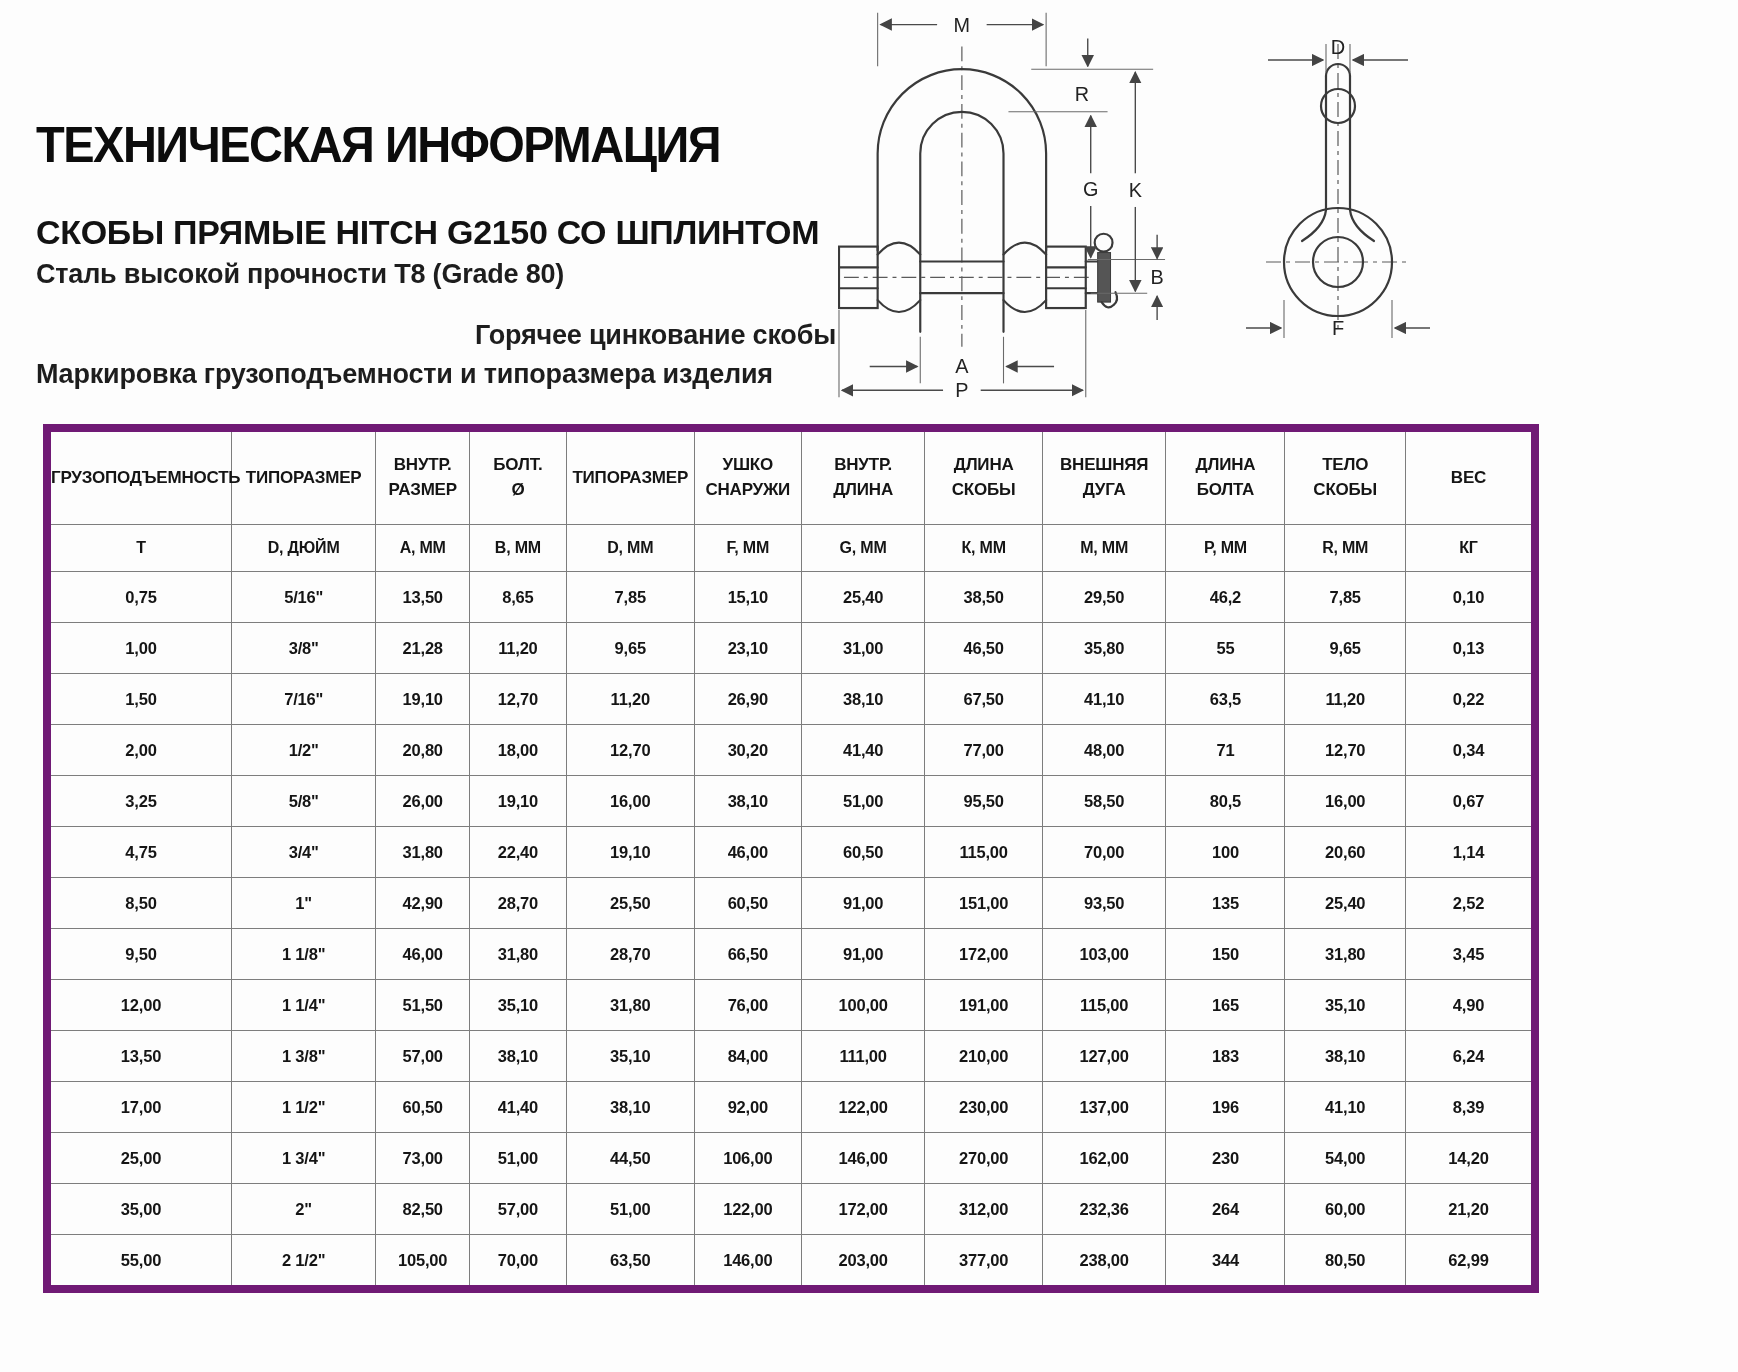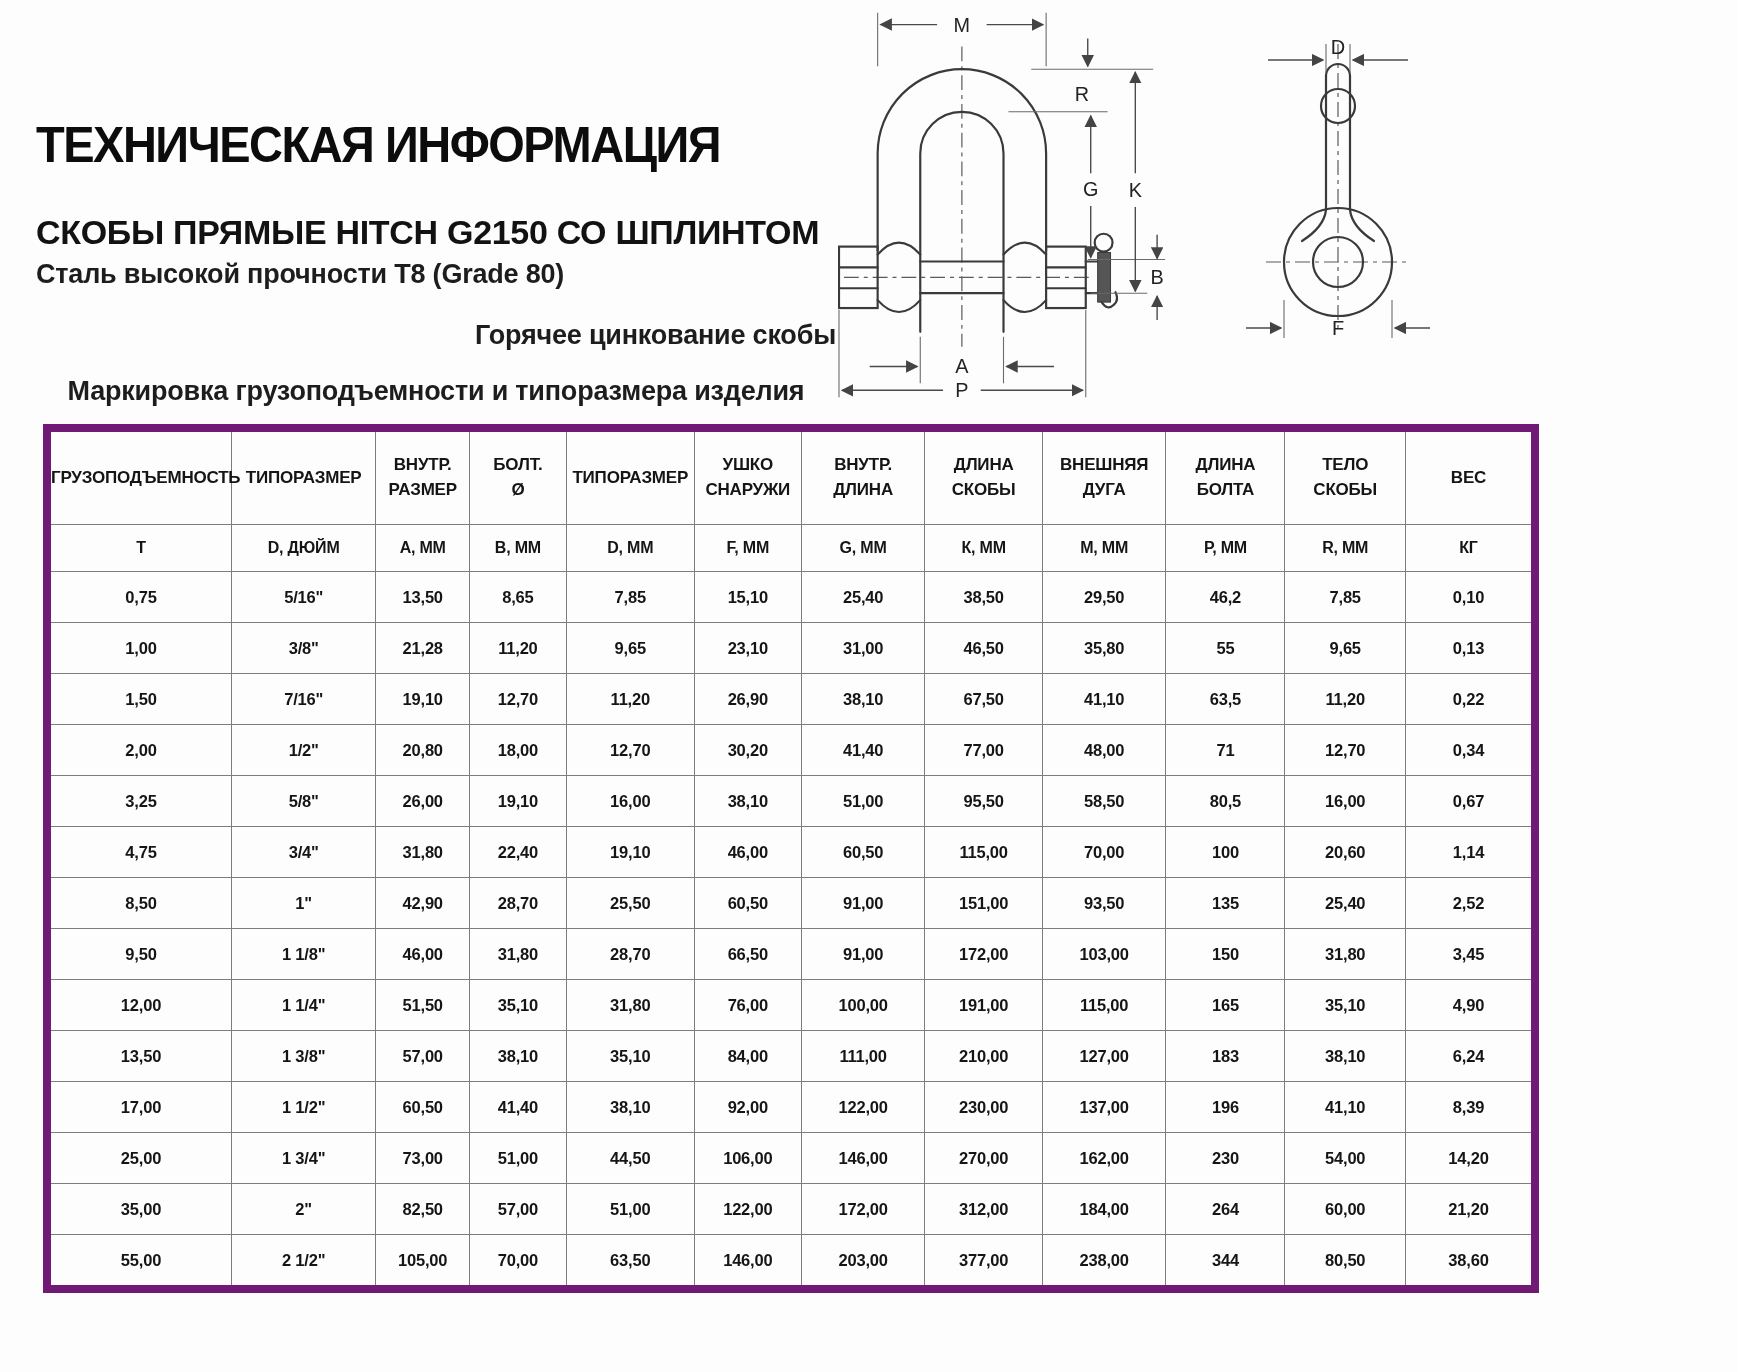--- a/index.html
+++ b/index.html
@@ -7,21 +7,21 @@
         font-family:"Liberation Sans",sans-serif;color:#111;overflow:hidden;}
 
   
   .doc-header{position:absolute;left:36px;top:116px;width:800px;}
   .doc-title{margin:0;font-size:47px;font-weight:700;letter-spacing:-1.5px;
              color:#0c0c0c;transform:scaleY(1.05);transform-origin:left top;}
   .doc-subtitle{margin:42px 0 0 0;font-size:34px;font-weight:700;letter-spacing:-0.3px;color:#121212;}
   .spec-line{margin:0;font-size:27px;font-weight:700;letter-spacing:-0.2px;color:#1d1d1d;}
   .spec-1{margin-top:7px;}
   .spec-2{margin-top:30px;text-align:right;}
-  .spec-3{margin-top:25px;text-align:center;}
+  .spec-3{margin-top:8px;}
 
   
   .diagram{position:absolute;}
   .front-diagram{left:838px;top:4px;}
   .side-diagram{left:1238px;top:14px;}
   .diagram svg{display:block;}
   .obj{stroke:#3a3a3a;stroke-width:2.2;fill:none;stroke-linecap:round;}
   .dim{stroke:#4a4a4a;stroke-width:1.4;fill:none;}
   .ext{stroke:#6a6a6a;stroke-width:1.1;fill:none;}
   .cl{stroke:#5a5a5a;stroke-width:1.2;fill:none;stroke-dasharray:15 5 4 5;}
@@ -382,35 +382,35 @@
         </tr>
         <tr>
           <td>35,00</td>
           <td>2"</td>
           <td>82,50</td>
           <td>57,00</td>
           <td>51,00</td>
           <td>122,00</td>
           <td>172,00</td>
           <td>312,00</td>
-          <td>184,00</td>
+          <td>232,36</td>
           <td>264</td>
           <td>60,00</td>
           <td>21,20</td>
         </tr>
         <tr>
           <td>55,00</td>
           <td>2 1/2"</td>
           <td>105,00</td>
           <td>70,00</td>
           <td>63,50</td>
           <td>146,00</td>
           <td>203,00</td>
           <td>377,00</td>
           <td>238,00</td>
           <td>344</td>
           <td>80,50</td>
-          <td>38,60</td>
+          <td>62,99</td>
         </tr>
       </tbody>
   </table>
 
 </div>
 
 </body></html>

